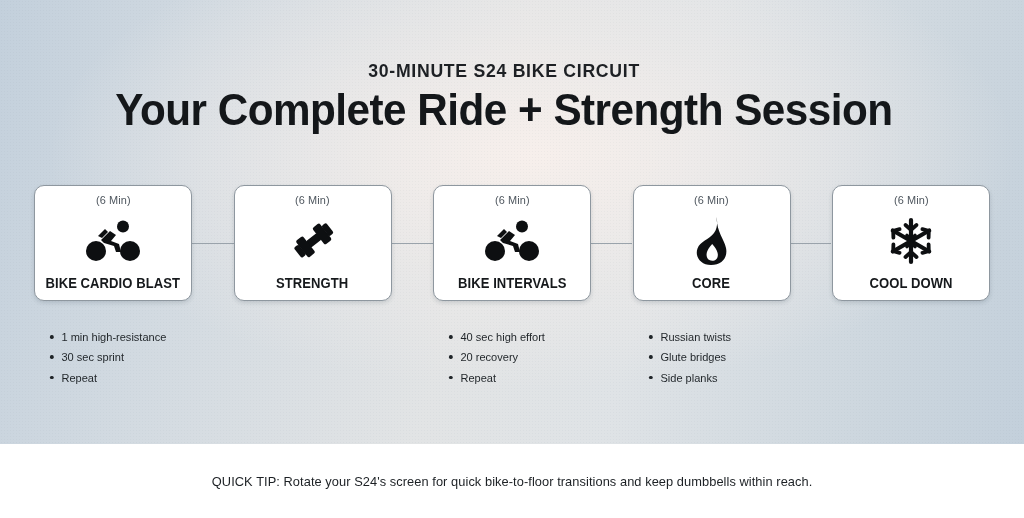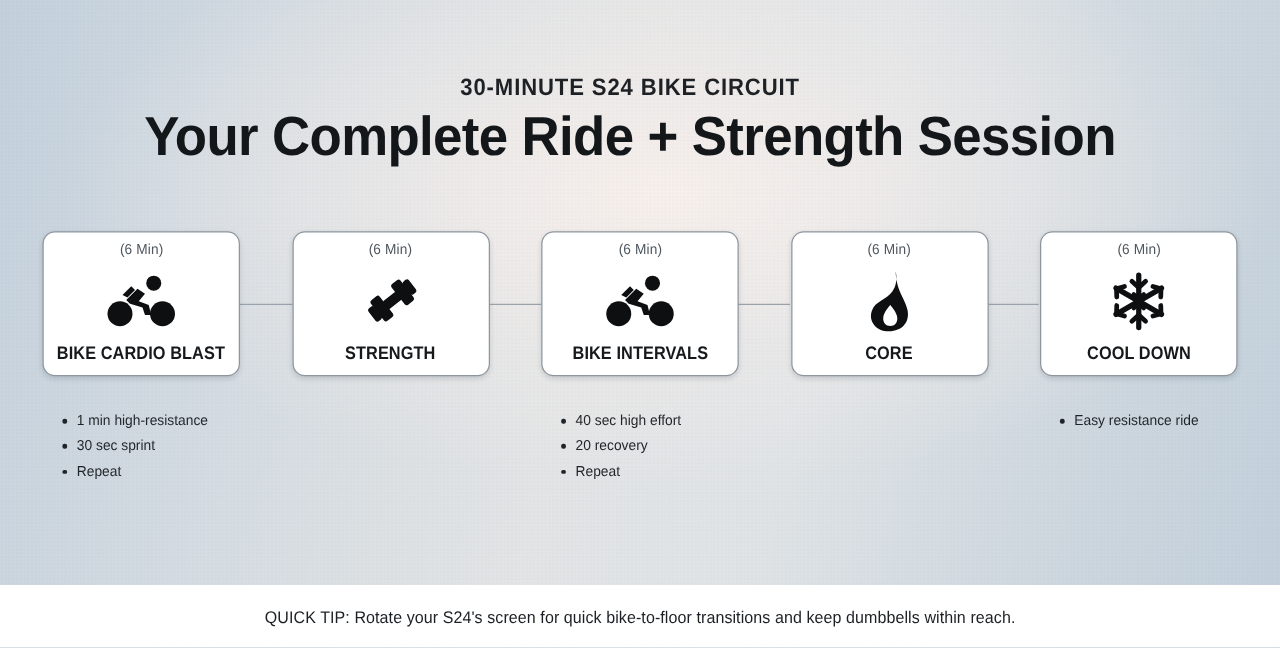--- a/index.html
+++ b/index.html
@@ -80,21 +80,21 @@
     transform:scaleX(.96); transform-origin:left center;
     white-space:nowrap;
   }
   .bullets li::before{
     content:""; position:absolute; left:2px; top:5px;
     width:3.5px; height:3.5px; border-radius:50%; background:#1f2428;
   }
 
   
   .footer{
-    position:absolute; left:0; right:0; bottom:0; height:50px;
+    position:absolute; left:0; right:0; bottom:0; height:74px;
     background:#ffffff; display:flex; align-items:center; justify-content:center;
   }
   .footer-text{
     font-size:13.5px; color:#1c2024; letter-spacing:.005em;
     transform:scaleX(.95);
   }
 </style>
 </head>
 <body>
 
@@ -178,20 +178,25 @@
     <div class="card">
       <div class="mins">(6 Min)</div>
       <div class="icon">
         <svg width="40" height="50" viewBox="0 0 40 50" aria-hidden="true">
           <path fill="#0d0f11" d="M24.5 1 C24.5 1 27 10 22 17 C17 24 8 25 5.5 32.5 C2.5 41 9 49 19 49 C30 49 36 41.5 34 32 C32 22.5 25 17 24.5 1 Z"></path>
           <path fill="#ffffff" d="M20.2 28 C20.2 28 15 33.5 14.6 38 C14.2 42.3 16.8 44.8 20.2 44.8 C23.7 44.8 26.2 42.3 25.8 38 C25.4 33.5 20.2 28 20.2 28 Z"></path>
         </svg>
       </div>
       <div class="cardtitle">CORE</div>
     </div>
+    <ul class="bullets">
+      <li>Russian twists</li>
+      <li>Glute bridges</li>
+      <li>Side planks</li>
+    </ul>
   </div>
 
   <div class="col">
     <div class="card">
       <div class="mins">(6 Min)</div>
       <div class="icon">
         <svg width="48" height="48" viewBox="0 0 48 48" stroke="#0d0f11" stroke-width="4.2" stroke-linecap="round" fill="none" aria-hidden="true">
           <g>
             <line x1="24" y1="3" x2="24" y2="45"></line>
             <line x1="5.8" y1="13.5" x2="42.2" y2="34.5"></line>
@@ -206,22 +211,19 @@
             <path d="M35.4 12.2 L41.8 14.0 L41.6 20.6"></path>
           </g>
           <g stroke-width="3.6">
             <path d="M20 18.5 L24 22 L28 18.5"></path>
             <path d="M20 29.5 L24 26 L28 29.5"></path>
           </g>
         </svg>
       </div>
       <div class="cardtitle">COOL DOWN</div>
     </div>
-    <ul class="bullets">
-      <li>Easy resistance ride</li>
-    </ul>
   </div>
 
 </div>
 
 <div class="footer">
   <div class="footer-text">QUICK TIP: Rotate your S24's screen for quick bike-to-floor transitions and keep dumbbells within reach.</div>
 </div>
 
 </body></html>

